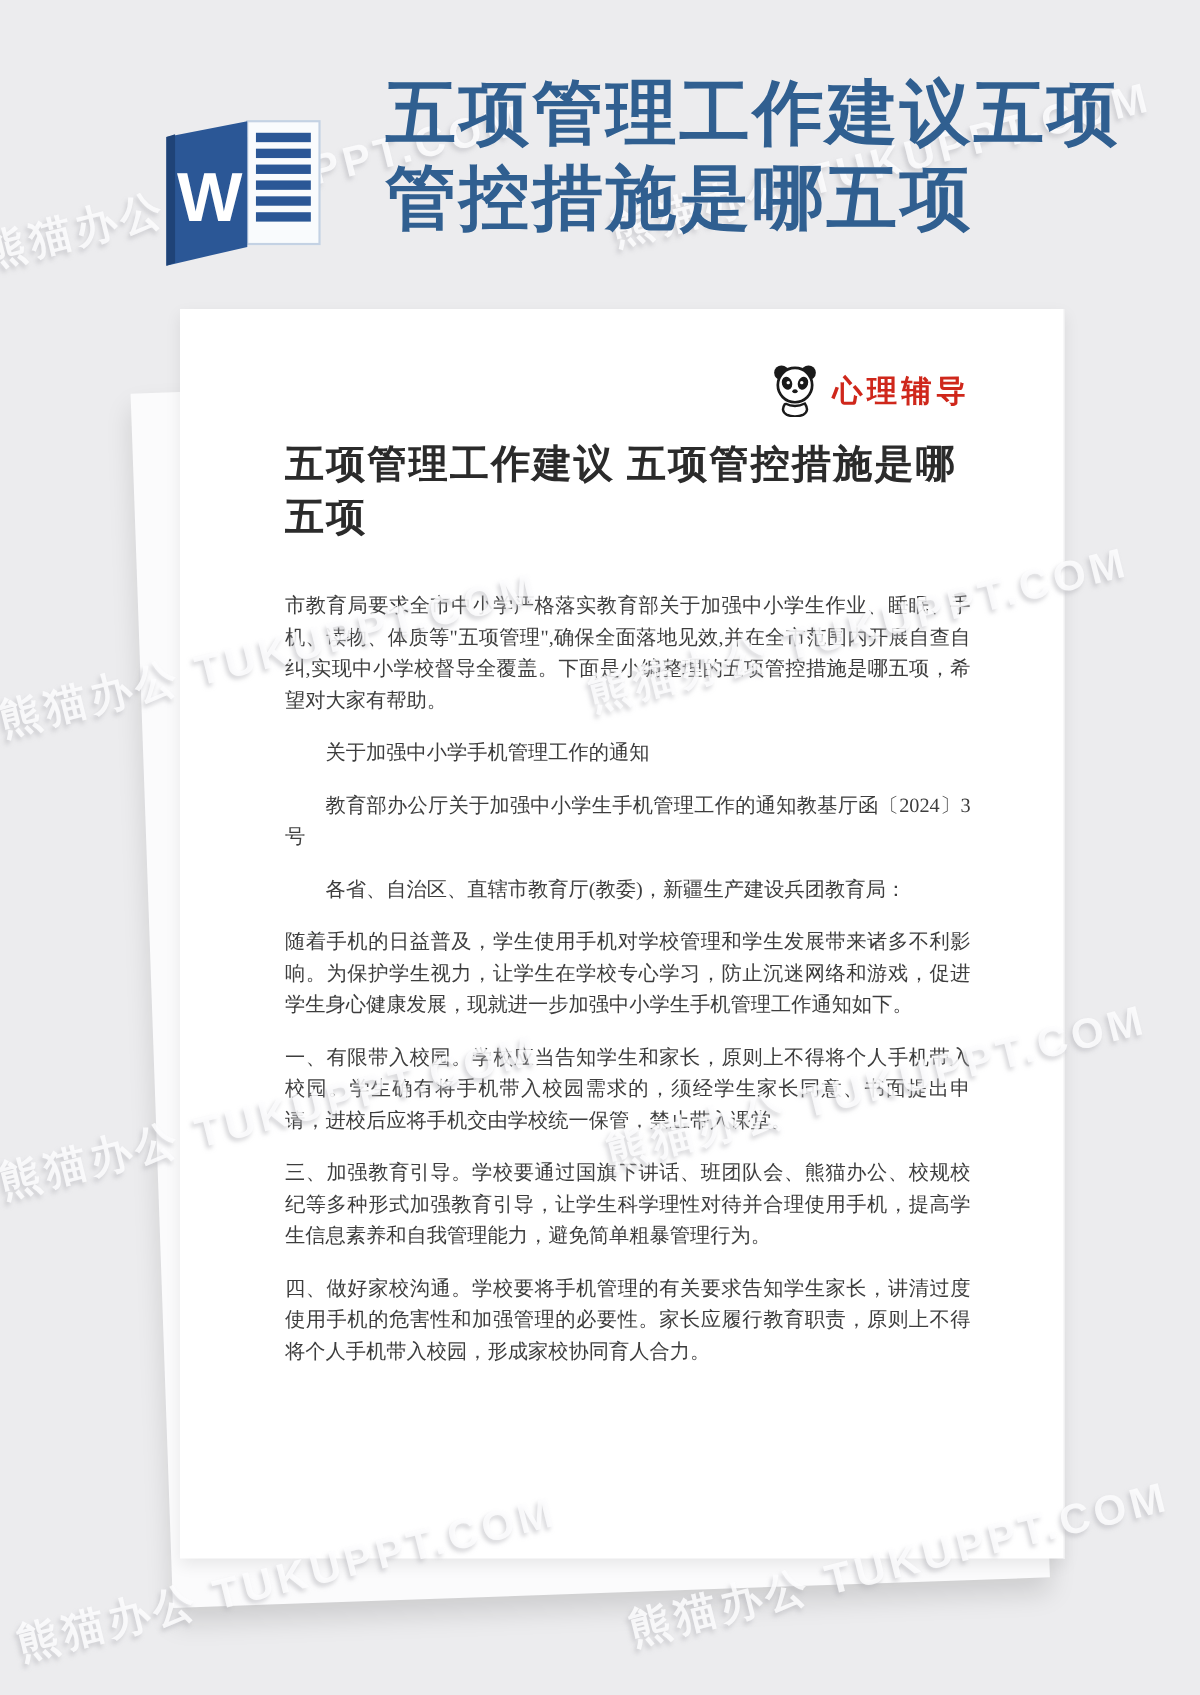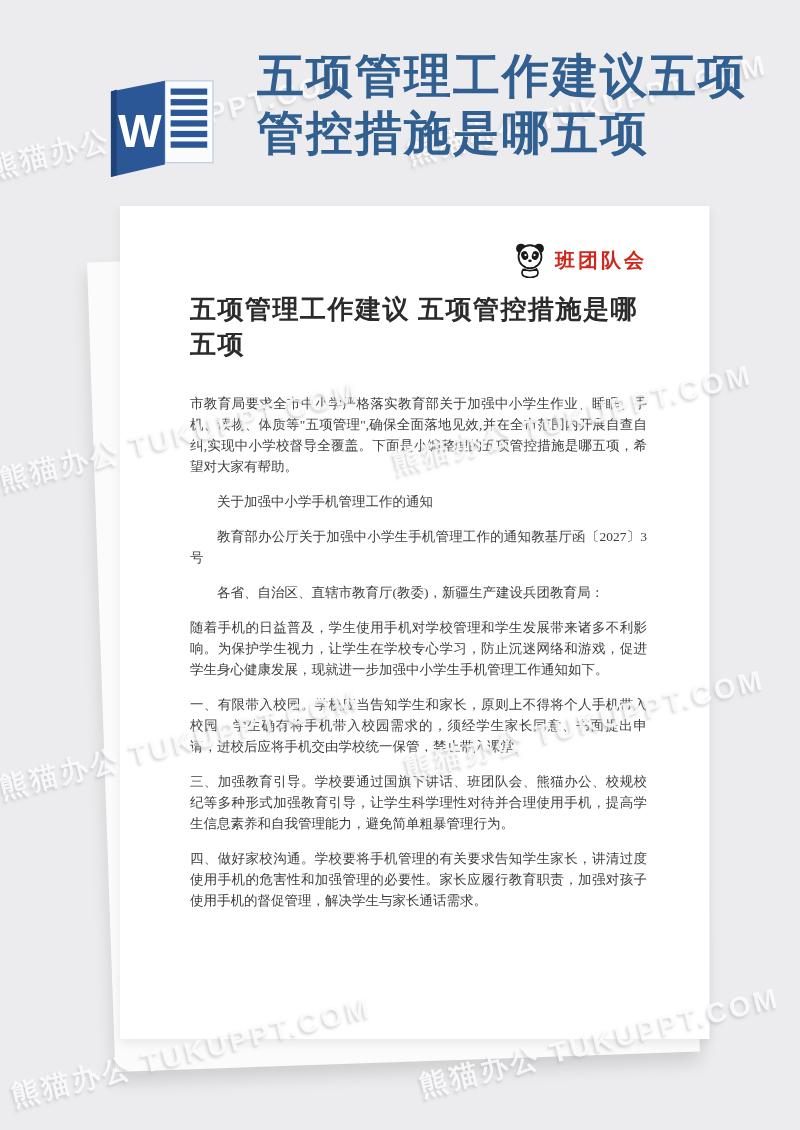--- a/index.html
+++ b/index.html
@@ -81,34 +81,34 @@
         <circle cx="9" cy="8" r="6" fill="#1a1a1a"></circle>
         <circle cx="31" cy="8" r="6" fill="#1a1a1a"></circle>
         <circle cx="20" cy="18" r="14" fill="#ffffff" stroke="#1a1a1a" stroke-width="2.2"></circle>
         <ellipse cx="13.5" cy="16.5" rx="4.2" ry="5.4" fill="#1a1a1a" transform="rotate(-18 13.5 16.5)"></ellipse>
         <ellipse cx="26.5" cy="16.5" rx="4.2" ry="5.4" fill="#1a1a1a" transform="rotate(18 26.5 16.5)"></ellipse>
         <circle cx="14.5" cy="16" r="1.4" fill="#ffffff"></circle>
         <circle cx="25.5" cy="16" r="1.4" fill="#ffffff"></circle>
         <ellipse cx="20" cy="23" rx="2.2" ry="1.6" fill="#1a1a1a"></ellipse>
         <path d="M12 33 q-4 6 1 9 q7 3 14 0 q5 -3 1 -9 q-8 4 -16 0" fill="#ffffff" stroke="#1a1a1a" stroke-width="2"></path>
       </svg>
-      <span class="brand-name">班团队会</span>
+      <span class="brand-name">心理辅导</span>
     </div>
 
     <div class="doc-title">五项管理工作建议 五项管控措施是哪五项</div>
 
     <div class="doc-body">
         <p class="para">市教育局要求全市中小学严格落实教育部关于加强中小学生作业、睡眠、手机、读物、体质等"五项管理",确保全面落地见效,并在全市范围内开展自查自纠,实现中小学校督导全覆盖。下面是小编整理的五项管控措施是哪五项，希望对大家有帮助。</p>
         <p class="para indent">关于加强中小学手机管理工作的通知</p>
-        <p class="para indent">教育部办公厅关于加强中小学生手机管理工作的通知教基厅函〔2027〕3号</p>
+        <p class="para indent">教育部办公厅关于加强中小学生手机管理工作的通知教基厅函〔2024〕3号</p>
         <p class="para indent">各省、自治区、直辖市教育厅(教委)，新疆生产建设兵团教育局：</p>
         <p class="para">随着手机的日益普及，学生使用手机对学校管理和学生发展带来诸多不利影响。为保护学生视力，让学生在学校专心学习，防止沉迷网络和游戏，促进学生身心健康发展，现就进一步加强中小学生手机管理工作通知如下。</p>
         <p class="para">一、有限带入校园。学校应当告知学生和家长，原则上不得将个人手机带入校园。学生确有将手机带入校园需求的，须经学生家长同意、书面提出申请，进校后应将手机交由学校统一保管，禁止带入课堂。</p>
         <p class="para">三、加强教育引导。学校要通过国旗下讲话、班团队会、熊猫办公、校规校纪等多种形式加强教育引导，让学生科学理性对待并合理使用手机，提高学生信息素养和自我管理能力，避免简单粗暴管理行为。</p>
-        <p class="para">四、做好家校沟通。学校要将手机管理的有关要求告知学生家长，讲清过度使用手机的危害性和加强管理的必要性。家长应履行教育职责，加强对孩子使用手机的督促管理，解决学生与家长通话需求。</p>
+        <p class="para">四、做好家校沟通。学校要将手机管理的有关要求告知学生家长，讲清过度使用手机的危害性和加强管理的必要性。家长应履行教育职责，原则上不得将个人手机带入校园，形成家校协同育人合力。</p>
       </div>
   </div>
 
   <div id="wm-layer">
       <div class="wm" style="left: -10px; top: 150px;">熊猫办公 TUKUPPT.COM</div>
       <div class="wm" style="left: 408px; top: 135px;">熊猫办公 TUKUPPT.COM</div>
       <div class="wm" style="left: 0px; top: 462px;">熊猫办公 TUKUPPT.COM</div>
       <div class="wm" style="left: 393px; top: 445px;">熊猫办公 TUKUPPT.COM</div>
       <div class="wm" style="left: 0px; top: 770px;">熊猫办公 TUKUPPT.COM</div>
       <div class="wm" style="left: 405px; top: 750px;">熊猫办公 TUKUPPT.COM</div>

